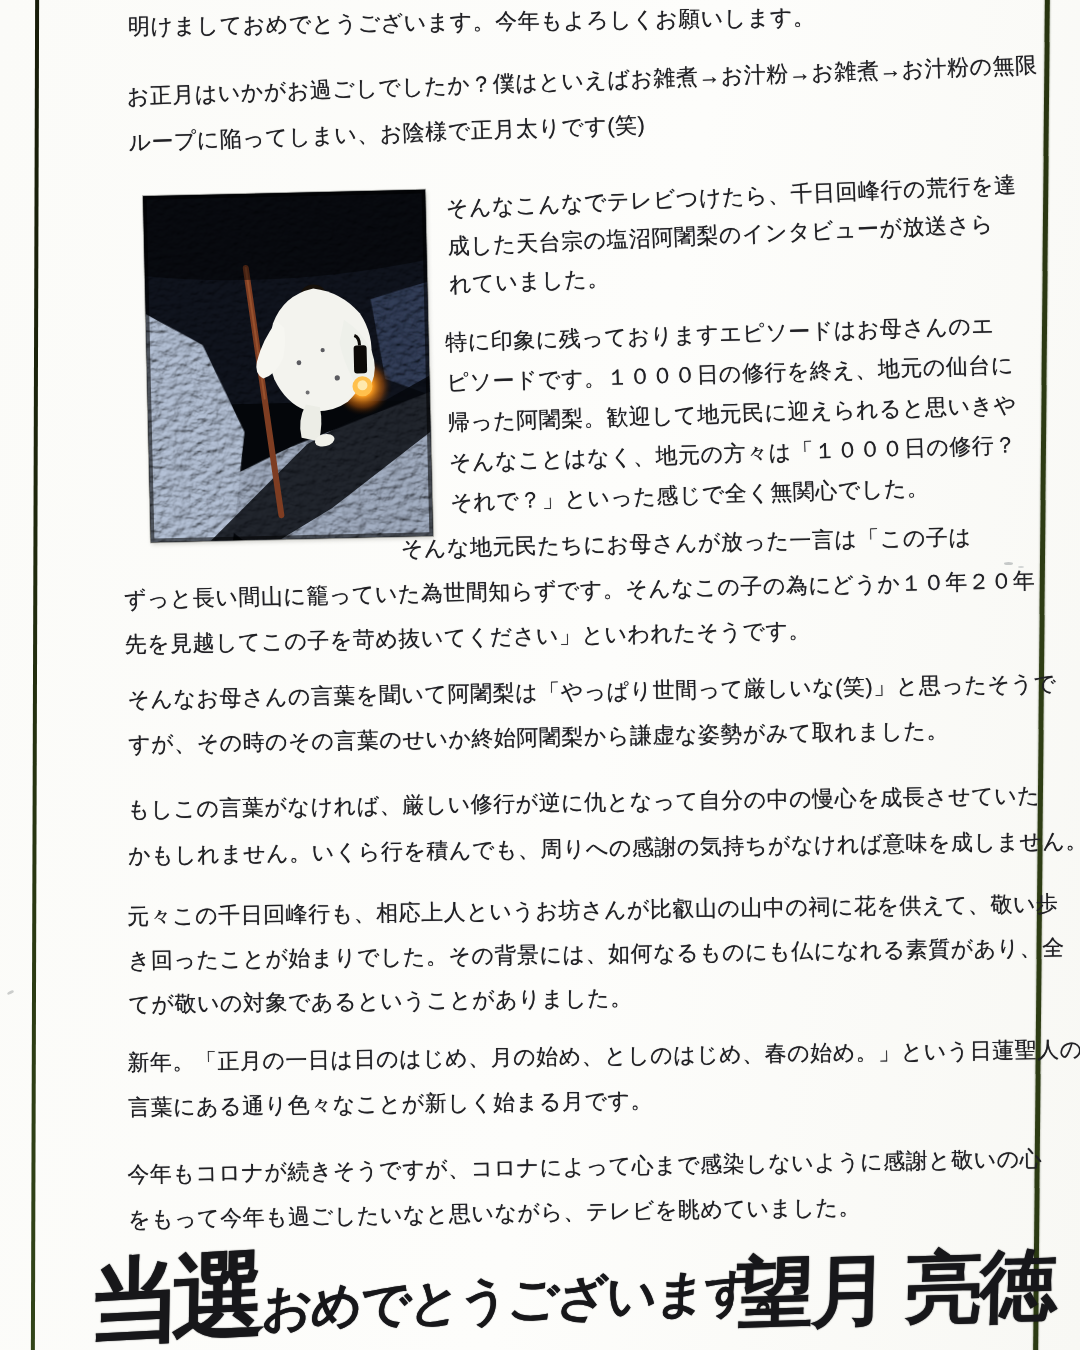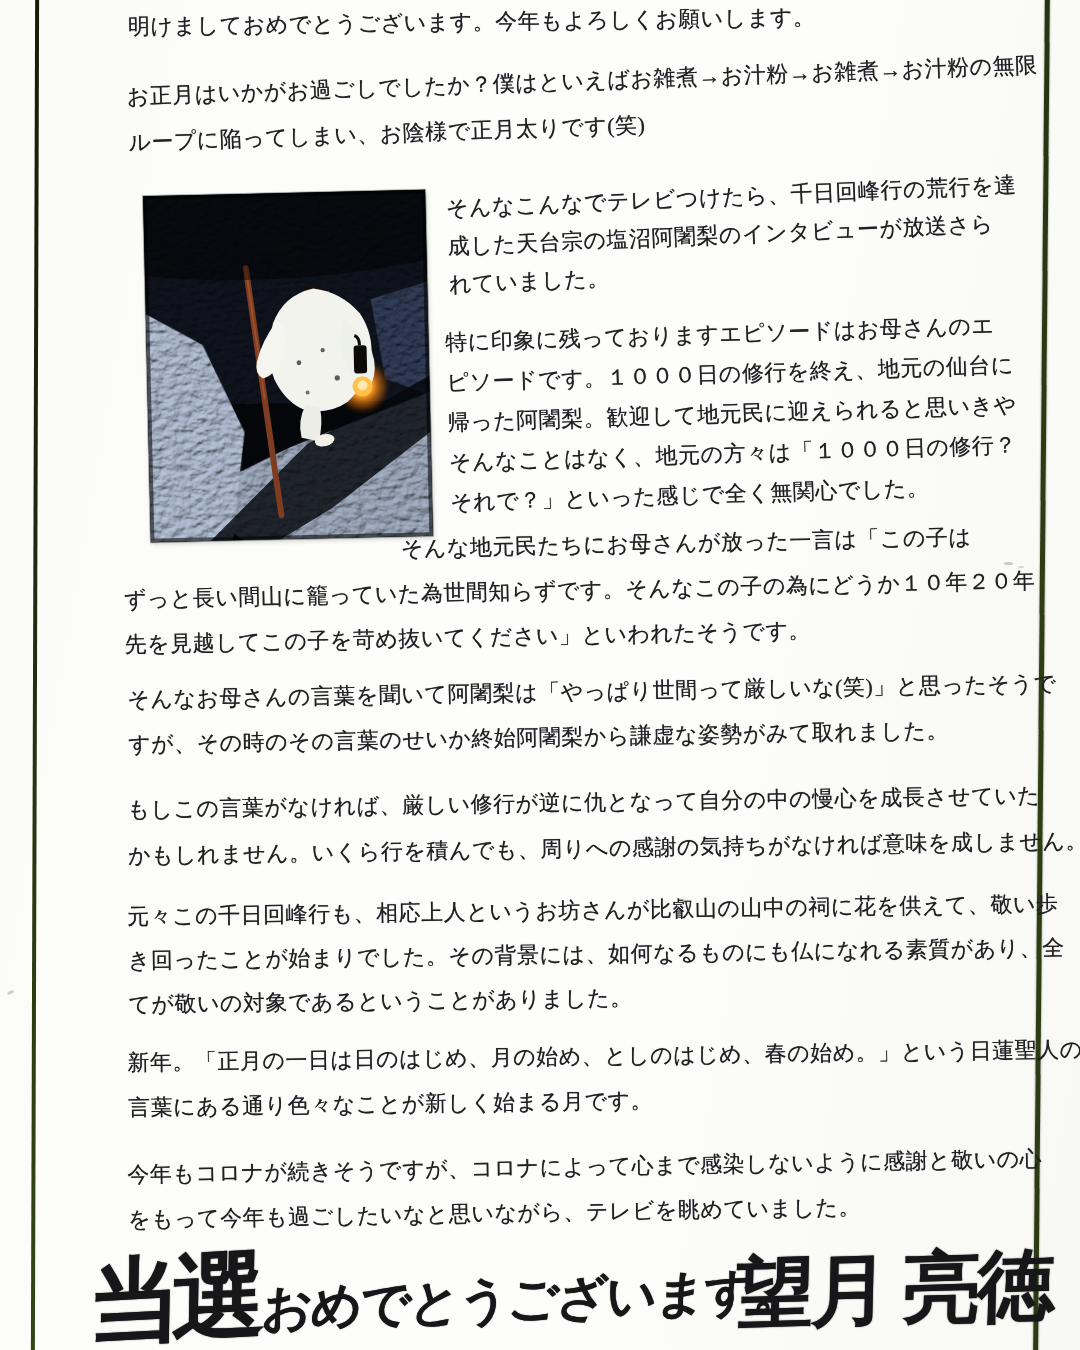--- a/index.html
+++ b/index.html
@@ -1,20 +1,20 @@
 <!DOCTYPE html>
 <html lang="ja"><head>
 <meta charset="utf-8">
 <style>
   html,body{margin:0;padding:0;background:#e8e8e4;}
   .page{
     position:relative;width:1080px;height:1350px;margin:0 auto;
     background:linear-gradient(100deg,#fbfbf8 0%, #fdfdfb 55%, #f8f8f4 100%);
     overflow:hidden;
-    font-family:Liberation Serif, serif;
+    font-family:Liberation Sans, sans-serif;
     color:#202024;
   }
   
   .edge{position:absolute;top:-8px;height:1370px;}
   .edge-left{
     left:33px;width:4px;
     background:linear-gradient(#171c09 0%, #1d260c 35%, #2b3a12 70%, #33461a 100%);
     transform:rotate(0.18deg);
   }
   .edge-right{

